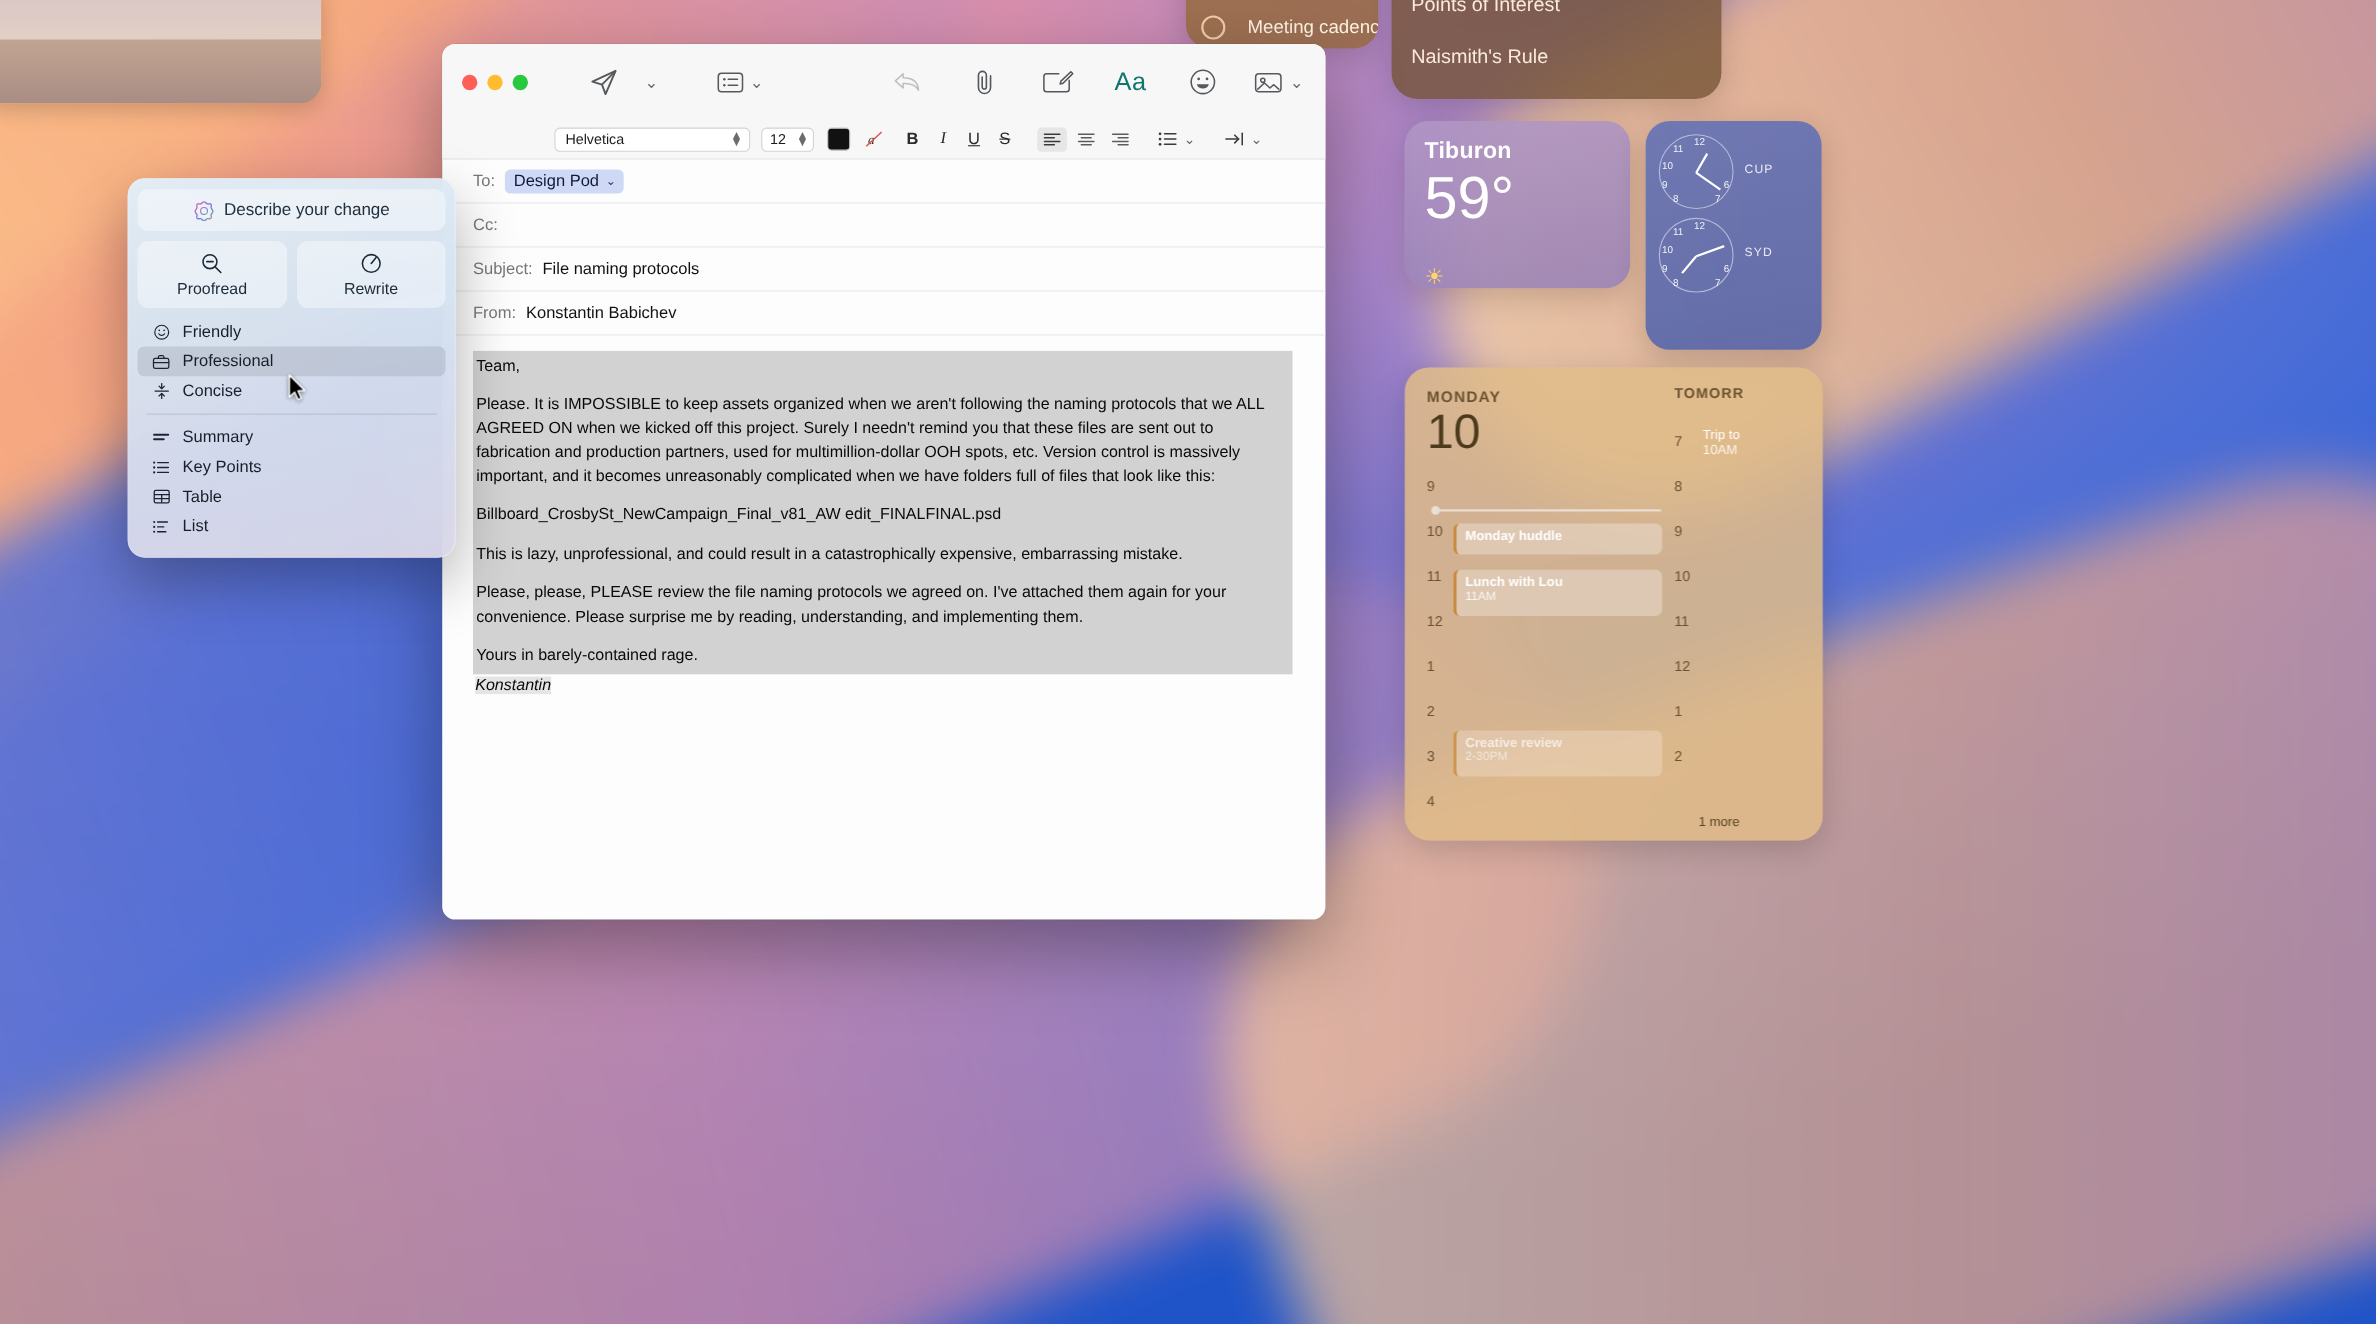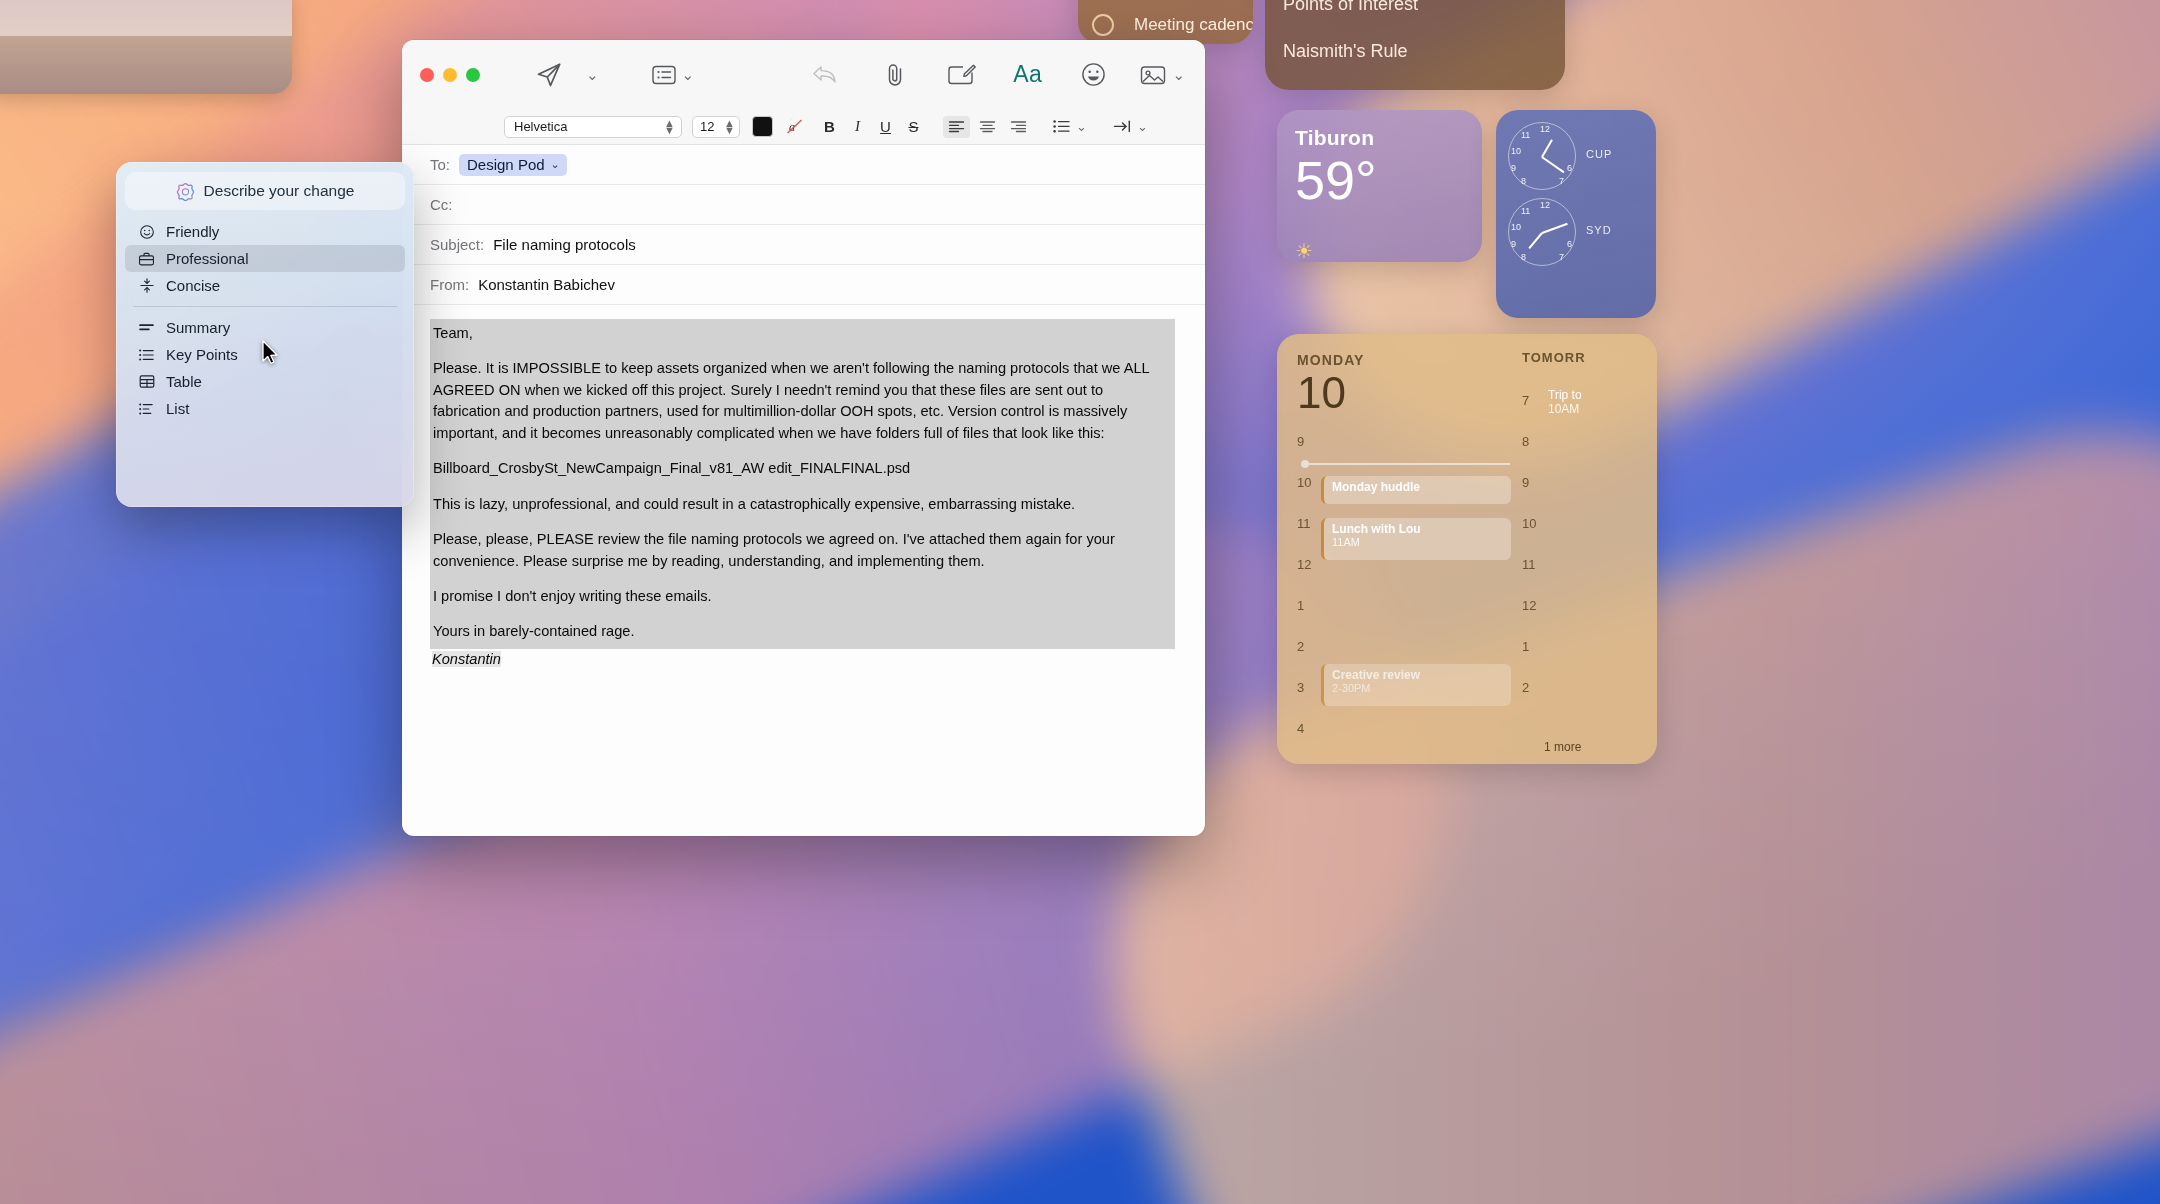--- a/index.html
+++ b/index.html
@@ -650,21 +650,20 @@
       <span class="hval">Konstantin Babichev</span>
     </div>
 
     <div id="mail-body">
       <div id="selection-block">
         <p>Team,</p>
         <p>Please. It is IMPOSSIBLE to keep assets organized when we aren't following the naming protocols that we ALL AGREED ON when we kicked off this project. Surely I needn't remind you that these files are sent out to fabrication and production partners, used for multimillion-dollar OOH spots, etc. Version control is massively important, and it becomes unreasonably complicated when we have folders full of files that look like this:</p>
         <p>Billboard_CrosbySt_NewCampaign_Final_v81_AW edit_FINALFINAL.psd</p>
         <p>This is lazy, unprofessional, and could result in a catastrophically expensive, embarrassing mistake.</p>
         <p>Please, please, PLEASE review the file naming protocols we agreed on. I've attached them again for your convenience. Please surprise me by reading, understanding, and implementing them.</p>
-        <p>I promise I don't enjoy writing these emails.</p>
         <p style="margin-bottom:0;">Yours in barely-contained rage.</p>
       </div>
       <p class="sig">
         <span>Konstantin</span>
       </p>
     </div>
   </div>
 
   <div id="writing-tools">
 
@@ -677,20 +676,37 @@
             <stop offset="70%" stop-color="#5b8fe0"></stop>
             <stop offset="100%" stop-color="#e0a05f"></stop>
           </linearGradient>
         </defs>
         <path d="M10 1.6 c1.4 0 1.9 1.5 3.2 1.9 1.3.4 2.5-.7 3.4.3 .9 1-.1 2.2.2 3.5 .3 1.3 1.7 1.9 1.7 3.3 s-1.4 2-1.7 3.3 c-.3 1.3.7 2.5-.2 3.5 -.9 1-2.1-.1-3.4.3 -1.3.4-1.8 1.9-3.2 1.9 s-1.9-1.5-3.2-1.9 c-1.3-.4-2.5.7-3.4-.3 -.9-1 .1-2.2-.2-3.5 C2.9 12.6 1.5 12 1.5 10.6 s1.4-2 1.7-3.3 C3.5 6 2.5 4.8 3.4 3.8 c.9-1 2.1.1 3.4-.3 C8.1 3.1 8.6 1.6 10 1.6 Z" fill="none" stroke="url(#aig)" stroke-width="1.35"></path>
         <circle cx="10" cy="10.3" r="3.3" fill="none" stroke="url(#aig)" stroke-width="1.1"></circle>
       </svg>
       <span>Describe your change</span>
     </div>
 
+    <div id="wt-actions">
+      <div class="wt-card">
+        <svg width="23" height="23" viewBox="0 0 24 24" fill="none" stroke="#1d2b38" stroke-width="1.5" stroke-linecap="round">
+          <circle cx="10.3" cy="10.3" r="6.6"></circle>
+          <path d="M7.3 10.3 H13.3"></path>
+          <path d="M15.2 15.2 L20.6 20.6"></path>
+        </svg>
+        <span class="lbl">Proofread</span>
+      </div>
+      <div class="wt-card">
+        <svg width="23" height="23" viewBox="0 0 24 24" fill="none" stroke="#1d2b38" stroke-width="1.5" stroke-linecap="round">
+          <circle cx="12" cy="12" r="8.4"></circle>
+          <path d="M12 12 L16.6 6.4"></path>
+        </svg>
+        <span class="lbl">Rewrite</span>
+      </div>
+    </div>
 
     <div id="wt-list">
 
       <div class="wt-item">
         <span class="ico">
           <svg width="16" height="16" viewBox="0 0 18 18" fill="none" stroke="#1b242f" stroke-width="1.2">
             <circle cx="9" cy="9" r="7.1"></circle>
             <circle cx="6.5" cy="7.2" r=".85" fill="#1b242f" stroke="none"></circle>
             <circle cx="11.5" cy="7.2" r=".85" fill="#1b242f" stroke="none"></circle>
             <path d="M6 10.6 a3.6 3.6 0 0 0 6 0" stroke-linecap="round"></path>

